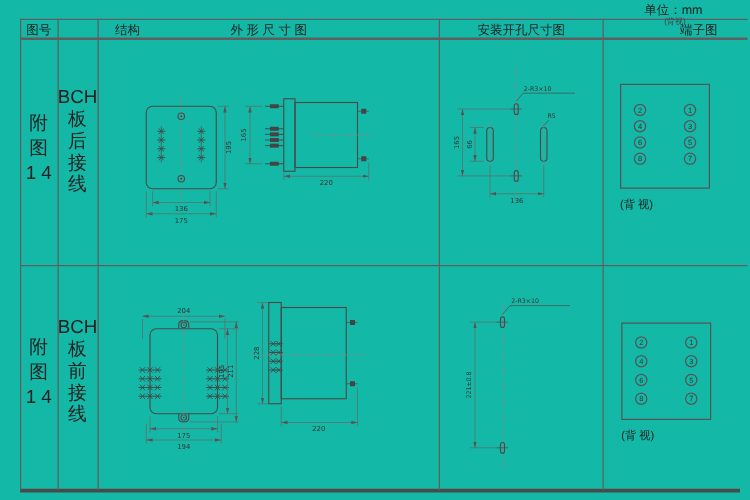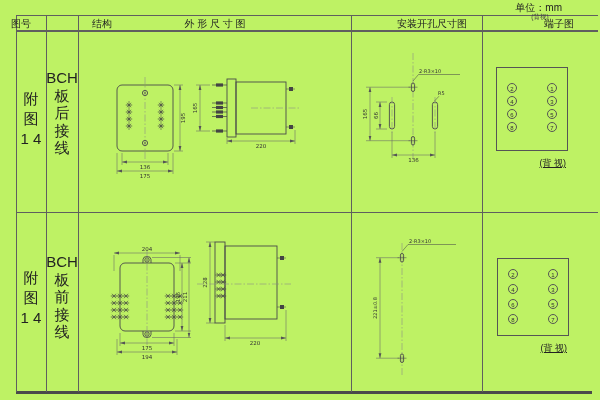--- a/index.html
+++ b/index.html
@@ -1,37 +1,37 @@
 <!DOCTYPE html>
 <html><head>
 <meta charset="utf-8">
 <style>
   html,body{margin:0;padding:0;background:#fff;}
-  .stage{position:relative;width:600px;height:400px;background:#bef264;
+  .stage{position:relative;width:600px;height:400px;background:#14b8a6;
          font-family:"Liberation Sans","DejaVu Sans",sans-serif;color:#333;overflow:hidden;}
   .hline,.vline{position:absolute;background:#5f5f5f;}
   .hdr{position:absolute;top:17px;font-size:10px;color:#222;white-space:nowrap;transform:translateX(-50%);}
   .unit{position:absolute;right:38px;top:1px;font-size:10px;color:#222;}
   .term-hdr-small{position:absolute;left:540px;top:13px;font-size:6.5px;color:#444;transform:translateX(-50%);}
   .vtext{position:absolute;white-space:pre-line;text-align:center;font-size:15px;
          transform:translate(-50%,-50%);color:#222;}
   .vtext.fig{line-height:20px;}
   .vtext.struct{line-height:17.5px;}
   .cell{position:absolute;}
   .cell svg{display:block;}
   svg text{font-family:"DejaVu Sans","Liberation Sans",sans-serif;fill:#333;}
   .ol{fill:none;stroke:#4a4a4a;stroke-width:0.9;}
   .thin{fill:none;stroke:#4a4a4a;stroke-width:0.55;}
   .dim{fill:none;stroke:#666;stroke-width:0.55;}
   .cl{fill:none;stroke:#888;stroke-width:0.55;stroke-dasharray:7 2 1.5 2;}
   .term-box{position:absolute;border:1px solid #555;background:transparent;}
   .term-col{position:absolute;display:flex;flex-direction:column;}
   .tc{width:10px;height:10px;border:1px solid #555;border-radius:50%;font-size:6px;
       line-height:10px;text-align:center;display:block;color:#333;box-sizing:border-box;}
-  .term-caption{position:absolute;font-size:9px;text-align:right;color:#222;white-space:nowrap;text-decoration:underline;}
+  .term-caption{position:absolute;font-size:9px;text-align:left;color:#222;white-space:nowrap;}
 </style>
 </head>
 <body>
 
 <div class="stage">
 
   <svg width="0" height="0" style="position:absolute">
     <defs>
       <marker id="ah" viewBox="0 0 5 4" refX="5" refY="2" markerWidth="5" markerHeight="4" markerUnits="userSpaceOnUse" orient="auto-start-reverse">
         <path d="M5,2 L0,0.6 L0,3.4 z" fill="#555"></path>
@@ -53,24 +53,24 @@
   <div class="hline" style="left:16px;top:15px;width:582px;height:1px;"></div>
   <div class="hline" style="left:16px;top:30px;width:582px;height:1.5px;"></div>
   <div class="hline" style="left:16px;top:212px;width:582px;height:1px;"></div>
   <div class="hline" style="left:16px;top:391px;width:576px;height:3px;background:#4a4a4a;"></div>
   <div class="vline" style="left:16px;top:15px;width:1px;height:377px;"></div>
   <div class="vline" style="left:46px;top:15px;width:1px;height:377px;"></div>
   <div class="vline" style="left:78px;top:15px;width:1px;height:377px;"></div>
   <div class="vline" style="left:351px;top:15px;width:1px;height:377px;"></div>
   <div class="vline" style="left:482px;top:15px;width:1px;height:377px;"></div>
 
-  <div class="hdr" style="left:21px;">图号</div>
+  <div class="hdr" style="left:31px;">图号</div>
   <div class="hdr" style="left:62px;margin-left:40px;">结构</div>
   <div class="hdr" style="left:215px;">外 形 尺 寸 图</div>
-  <div class="hdr" style="left:432px;">安装开孔尺寸图</div>
+  <div class="hdr" style="left:417px;">安装开孔尺寸图</div>
   <div class="term-hdr-small">(背视)</div>
   <div class="hdr" style="left:540px;margin-left:19px;">端子图</div>
 
   <div class="vtext fig" style="left:31px;top:119px;">附
 图
 1 4</div>
   <div class="vtext struct" style="left:62px;top:113px;">BCH
 板
 后
 接

